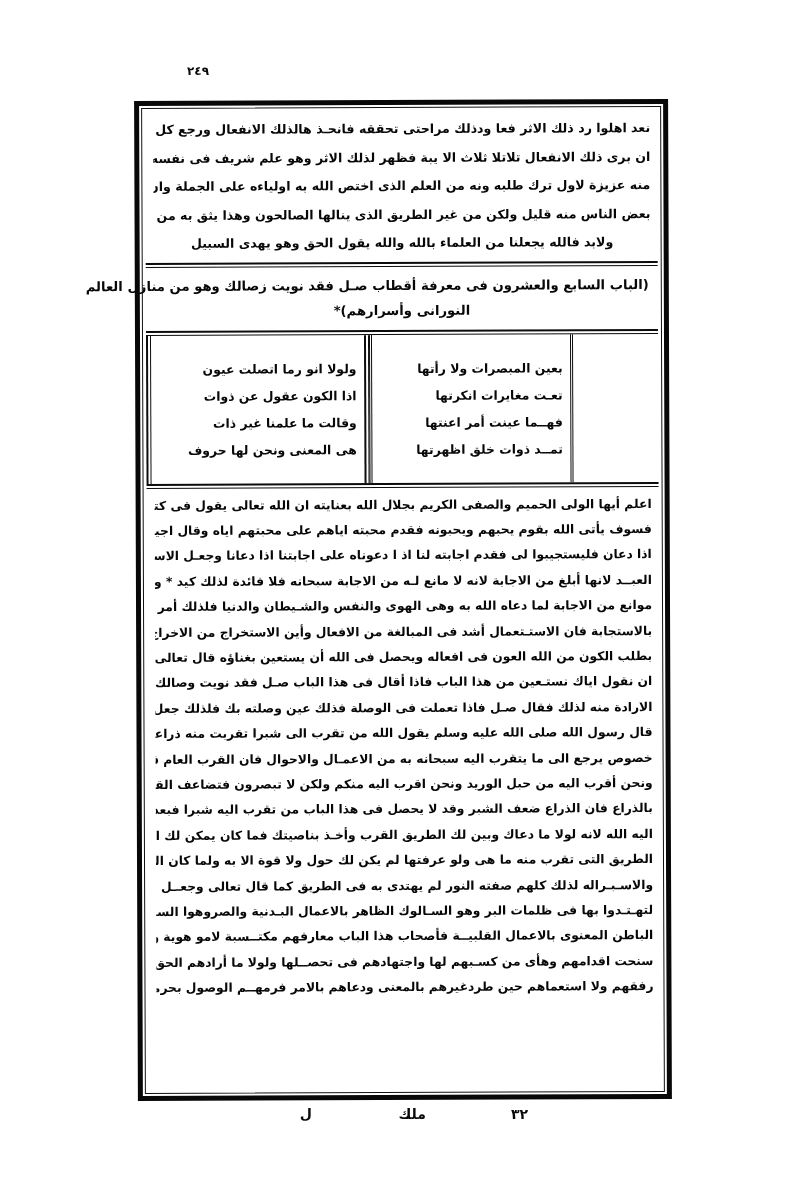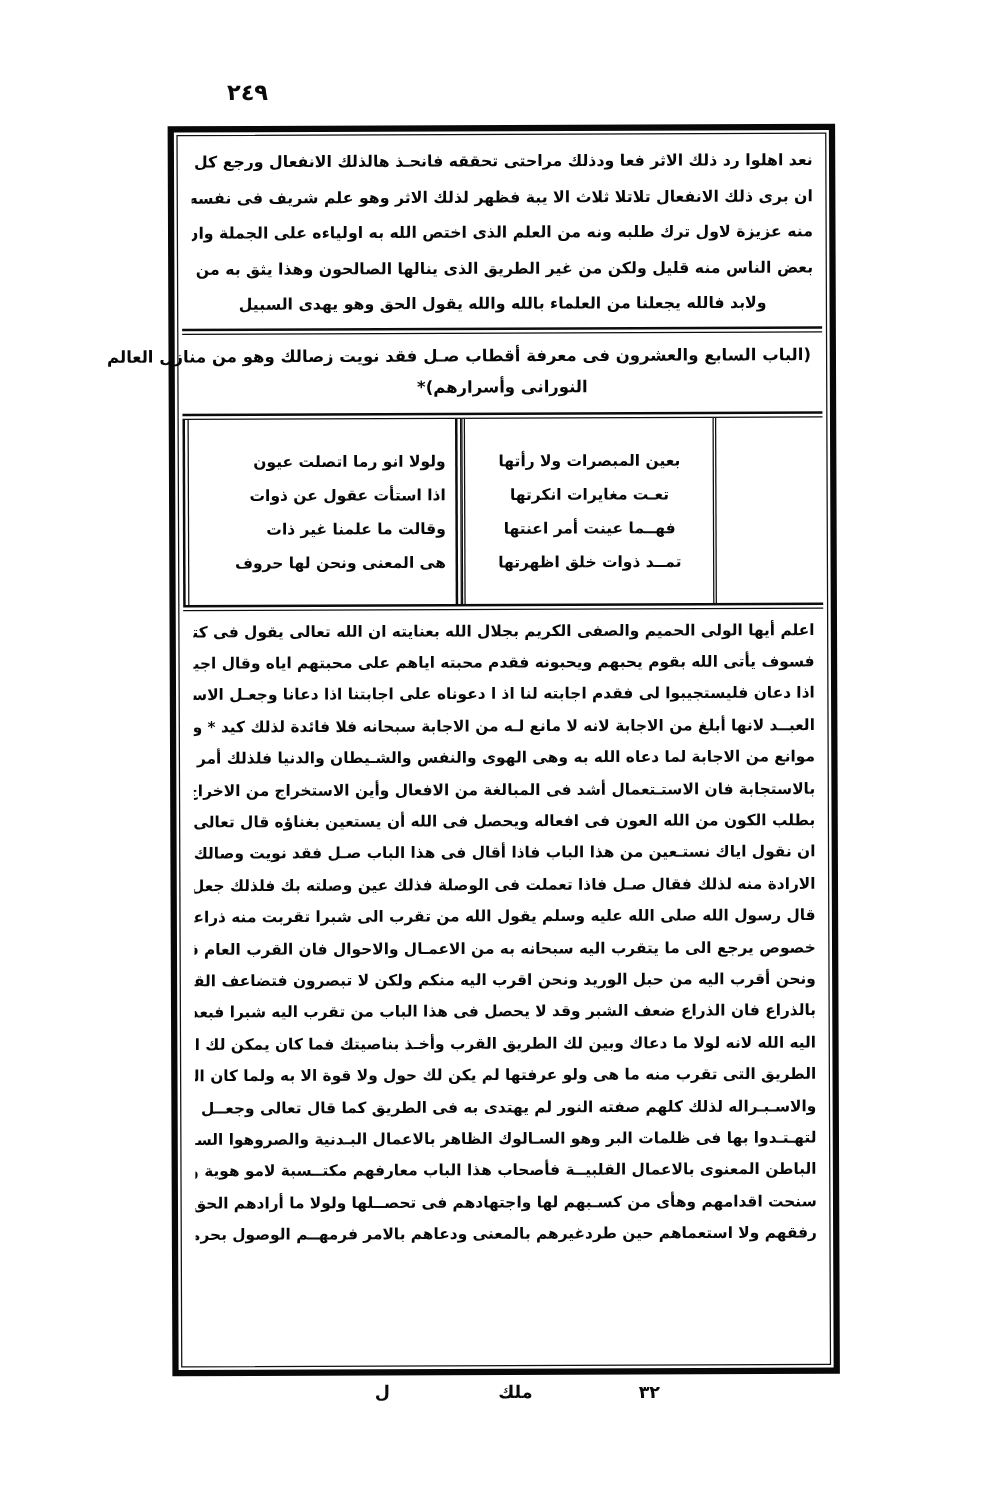--- a/index.html
+++ b/index.html
@@ -23,21 +23,21 @@
   }
 
   
   #folio-number {
     position: absolute;
     top: 64px;
     left: 163px;
     width: 70px;
     text-align: center;
     font-family: "DejaVu Sans", sans-serif;
-    font-size: 18px;
+    font-size: 12px;
     font-weight: 700;
     color: #0a0a0a;
     letter-spacing: 1px;
     direction: rtl;
   }
 
   
   #frame-outer {
     position: absolute;
     top: 100px;
@@ -161,21 +161,21 @@
     width: 3px;
     border-left: 1px solid #0c0c0c;
     border-right: 1px solid #0c0c0c;
   }
   .vline {
     display: block;
     white-space: nowrap;
     text-align: right;
     direction: rtl;
   }
-  #verse-col-left .vline { text-align: center; }
+  #verse-col-left .vline { text-align: right; }
 
   
   #block-body {
     flex: 1 1 auto;
     padding: 5px 10px 6px 11px;
     font-size: 12.3px;
     line-height: 25.4px;
     font-weight: 600;
     overflow: hidden;
   }
@@ -238,21 +238,21 @@
       </div>
 
       <div class="rule-double"></div>
 
       <div id="verse-table">
 
         <div class="vdivider"></div>
 
         <div id="verse-col-right" class="vcol">
           <span class="vline">ولولا انو رما اتصلت عيون</span>
-          <span class="vline">اذا استأت عقول عن ذوات</span>
+          <span class="vline">اذا الكون عقول عن ذوات</span>
           <span class="vline">وقالت ما علمنا غير ذات</span>
           <span class="vline">هى المعنى ونحن لها حروف</span>
         </div>
 
         <div class="vdivider"></div>
         <div class="vdivider thin"></div>
 
         <div id="verse-col-left" class="vcol">
           <span class="vline">بعين المبصرات ولا رأتها</span>
           <span class="vline">تعـت مغايرات انكرتها</span>

